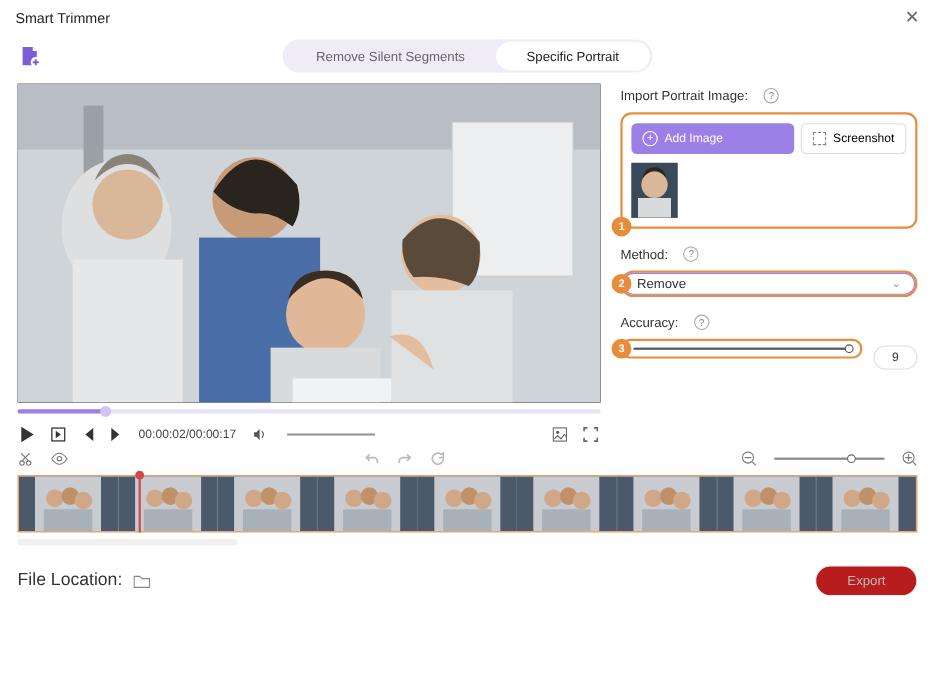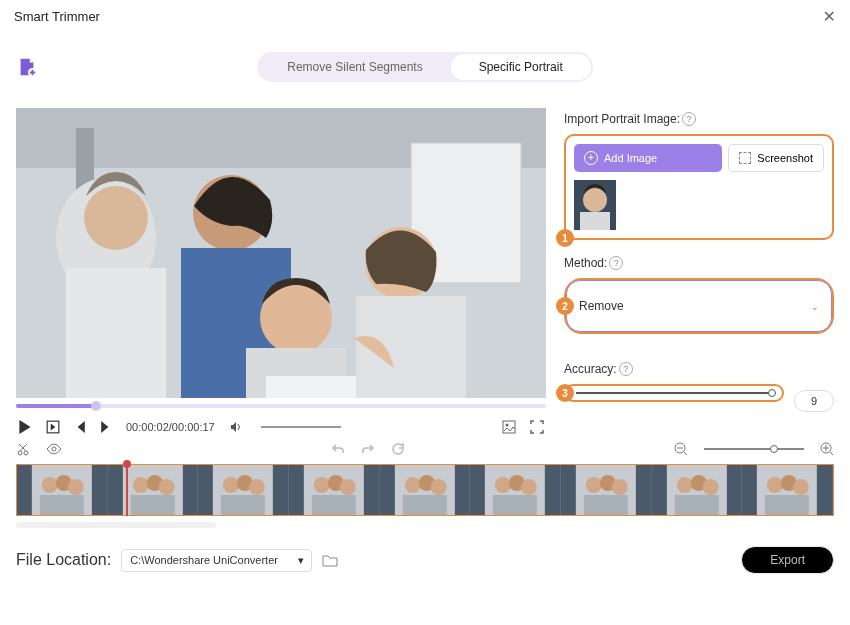--- a/index.html
+++ b/index.html
@@ -3,49 +3,49 @@
 <meta charset="utf-8">
 <style>
 *{box-sizing:border-box;margin:0;padding:0;font-family:-apple-system,BlinkMacSystemFont,"Segoe UI",Arial,sans-serif}
 body{width:850px;height:625px;background:#fff;font-size:12px;color:#333;overflow:hidden}
 .titlebar{display:flex;align-items:center;padding:8px 14px;height:32px}
 .title{font-size:13px;color:#222}
 .close{margin-left:auto;font-size:16px;color:#666;cursor:pointer}
 .header{display:flex;align-items:center;padding:4px 16px 10px}
 .logo{width:22px;height:22px;position:relative}
 .logo svg{width:100%;height:100%}
-.tabs{display:flex;margin:16px auto;background:#f0ecf7;border-radius:16px;padding:2px}
+.tabs{display:flex;margin:0 auto;background:#f0ecf7;border-radius:16px;padding:2px}
 .tab{padding:6px 28px;border-radius:14px;font-size:12px;color:#666;cursor:pointer}
 .tab.active{background:#fff;color:#222}
 .main{display:flex;padding:0 16px;gap:18px}
 .preview{flex:0 0 530px}
 .video{width:530px;height:290px;background:#1a2838;position:relative;overflow:hidden}
 .video svg{width:100%;height:100%}
 .progress{margin-top:6px;height:4px;background:#e8e2f5;border-radius:2px;position:relative}
 .progress-fill{height:100%;width:15%;background:#9d7fe8;border-radius:2px}
 .progress-thumb{position:absolute;left:15%;top:50%;transform:translate(-50%,-50%);width:10px;height:10px;background:#d0c3f0;border-radius:50%}
 .controls{display:flex;align-items:center;gap:14px;margin-top:12px;padding:0 2px}
 .ctrl-btn{color:#444;cursor:pointer;display:flex;align-items:center;justify-content:center}
 .time{font-size:11px;color:#444}
 .vol-slider{width:80px;height:2px;background:#999;position:relative;margin-left:4px}
 .spacer{flex:1}
 .panel{flex:1;padding-top:4px}
-.label-row{display:flex;align-items:flex-end;gap:2px;margin-bottom:8px;font-size:12px;color:#333}
+.label-row{display:flex;align-items:flex-end;gap:14px;margin-bottom:8px;font-size:12px;color:#333}
 .help{width:14px;height:14px;border:1px solid #aaa;border-radius:50%;display:inline-flex;align-items:center;justify-content:center;font-size:9px;color:#888}
 .callout{border:2px solid #e88c3c;border-radius:10px;padding:8px;position:relative;margin-bottom:16px}
 .callout-num{position:absolute;left:-10px;width:18px;height:18px;background:#e88c3c;color:#fff;border-radius:50%;display:flex;align-items:center;justify-content:center;font-size:10px;font-weight:bold}
 .import-row{display:flex;gap:6px;margin-bottom:8px}
 .add-btn{flex:1;background:#9d7fe8;color:#fff;border:none;border-radius:5px;padding:7px 10px;font-size:11px;display:flex;align-items:center;gap:6px;cursor:pointer}
 .shot-btn{background:#fff;border:1px solid #ddd;border-radius:5px;padding:7px 10px;font-size:11px;display:flex;align-items:flex-start;gap:6px;cursor:pointer}
 .thumb{width:42px;height:50px;background:#3a4a5a;display:block}
 .thumb svg{width:100%;height:100%}
 .c1 .callout-num{bottom:-9px}
 .c2{padding:0;border-radius:18px}
 .c2 .callout-num{top:50%;transform:translateY(-50%)}
-.method-select{width:100%;border:1px solid #9d7fe8;border-radius:14px;padding:18px 12px;font-size:12px;background:#fff;display:flex;justify-content:space-between;align-items:center;cursor:pointer}
+.method-select{width:100%;border:1px solid #9d7fe8;border-radius:14px;padding:2px 12px;font-size:12px;background:#fff;display:flex;justify-content:space-between;align-items:center;cursor:pointer}
 .c3{padding:6px 10px;border-radius:18px}
 .c3 .callout-num{top:50%;transform:translateY(-50%)}
 .c3-wrap{display:flex;align-items:center;gap:10px}
 .slider{height:2px;background:#555;position:relative;width:150px}
 .slider-thumb{position:absolute;right:0;top:50%;transform:translate(50%,-50%);width:8px;height:8px;border:1px solid #555;background:#fff;border-radius:50%}
 .acc-val{border:1px solid #ddd;border-radius:12px;padding:4px 16px;font-size:11px}
 .run-btn{margin-top:60px;width:100%;border:1px solid #9d7fe8;background:#fff;color:#9d7fe8;border-radius:15px;padding:6px;font-size:12px;cursor:pointer}
 .toolbar{display:flex;align-items:center;padding:8px 16px;gap:16px;color:#777}
 .toolbar .spacer{flex:1}
 .zoom-slider{width:100px;height:2px;background:#888;position:relative}
@@ -55,21 +55,21 @@
 .frame{flex:1;background:#4a5a6a;border-right:1px solid rgba(255,255,255,0.1);position:relative}
 .frame svg{width:100%;height:100%}
 .playhead{position:absolute;left:110px;top:0;bottom:0;width:2px;background:#d04848;pointer-events:none}
 .playhead::before{content:"";position:absolute;top:-4px;left:-3px;width:8px;height:8px;background:#d04848;border-radius:50%}
 .timeline-wrap{position:relative;margin:0 16px}
 .ticks{display:flex;justify-content:space-between;padding:4px 0;font-size:10px;color:#888}
 .scroll{margin:6px 16px;height:6px;background:#f0f0f0;border-radius:3px;width:200px}
 .footer{display:flex;align-items:center;padding:12px 16px;gap:10px;margin-top:6px}
 .loc-label{font-size:16px}
 .loc-select{border:1px solid #ddd;border-radius:4px;padding:4px 8px;font-size:11px;display:flex;align-items:center;gap:20px;cursor:pointer}
-.export-btn{margin-left:auto;border:1px solid #eee;background:#000000;color:#bbb;border-radius:15px;padding:6px 28px;font-size:12px}
+.export-btn{margin-left:auto;border:1px solid #eee;background:#b91c1c;color:#bbb;border-radius:15px;padding:6px 28px;font-size:12px}
 .cancel-btn{border:1px solid #9d7fe8;background:#fff;color:#555;border-radius:15px;padding:6px 28px;font-size:12px;cursor:pointer}
 .plus-circ{width:14px;height:14px;border:1.5px solid #fff;border-radius:50%;display:inline-flex;align-items:center;justify-content:center;font-size:10px;line-height:1}
 .crop-ic{width:12px;height:12px;border:1px dashed #888;display:inline-block}
 .chev{color:#9d7fe8;font-size:10px}
 </style>
 </head>
 <body>
 
 <div class="titlebar">
   <span class="title">Smart Trimmer</span>
@@ -203,21 +203,21 @@
       <span class="help">?</span>
     </div>
     <div class="callout c2">
       <span class="callout-num">2</span>
       <div class="method-select">
         <span>Remove</span>
         <span class="chev">⌄</span>
       </div>
     </div>
 
-    <div class="label-row" style="margin-top:28px">
+    <div class="label-row" style="margin-top:16px">
       <span>Accuracy:</span>
       <span class="help">?</span>
     </div>
     <div class="c3-wrap">
       <div class="callout c3" style="flex:1">
         <span class="callout-num">3</span>
         <div class="slider" style="width:100%">
             <div class="slider-thumb"></div>
           </div>
       </div>
@@ -342,23 +342,19 @@
             <rect x="8" y="30" width="44" height="20" fill="#a8b0b8"></rect>
           </svg></div>
     </div>
   </div>
   <div class="playhead"></div>
 </div>
 <div class="scroll"></div>
 
 <div class="footer">
   <span class="loc-label">File Location:</span>
-  <div class="loc-select">
-    <span>C:\Wondershare UniConverter</span>
-    <span>▾</span>
-  </div>
   <span class="ctrl-btn">
       <svg width="16" height="14" viewBox="0 0 16 14">
         <path d="M1 3h5l2 2h7v8H1z" fill="none" stroke="#888"></path>
       </svg>
     </span>
   <button class="export-btn">Export</button>
 </div>
 
 </body></html>

